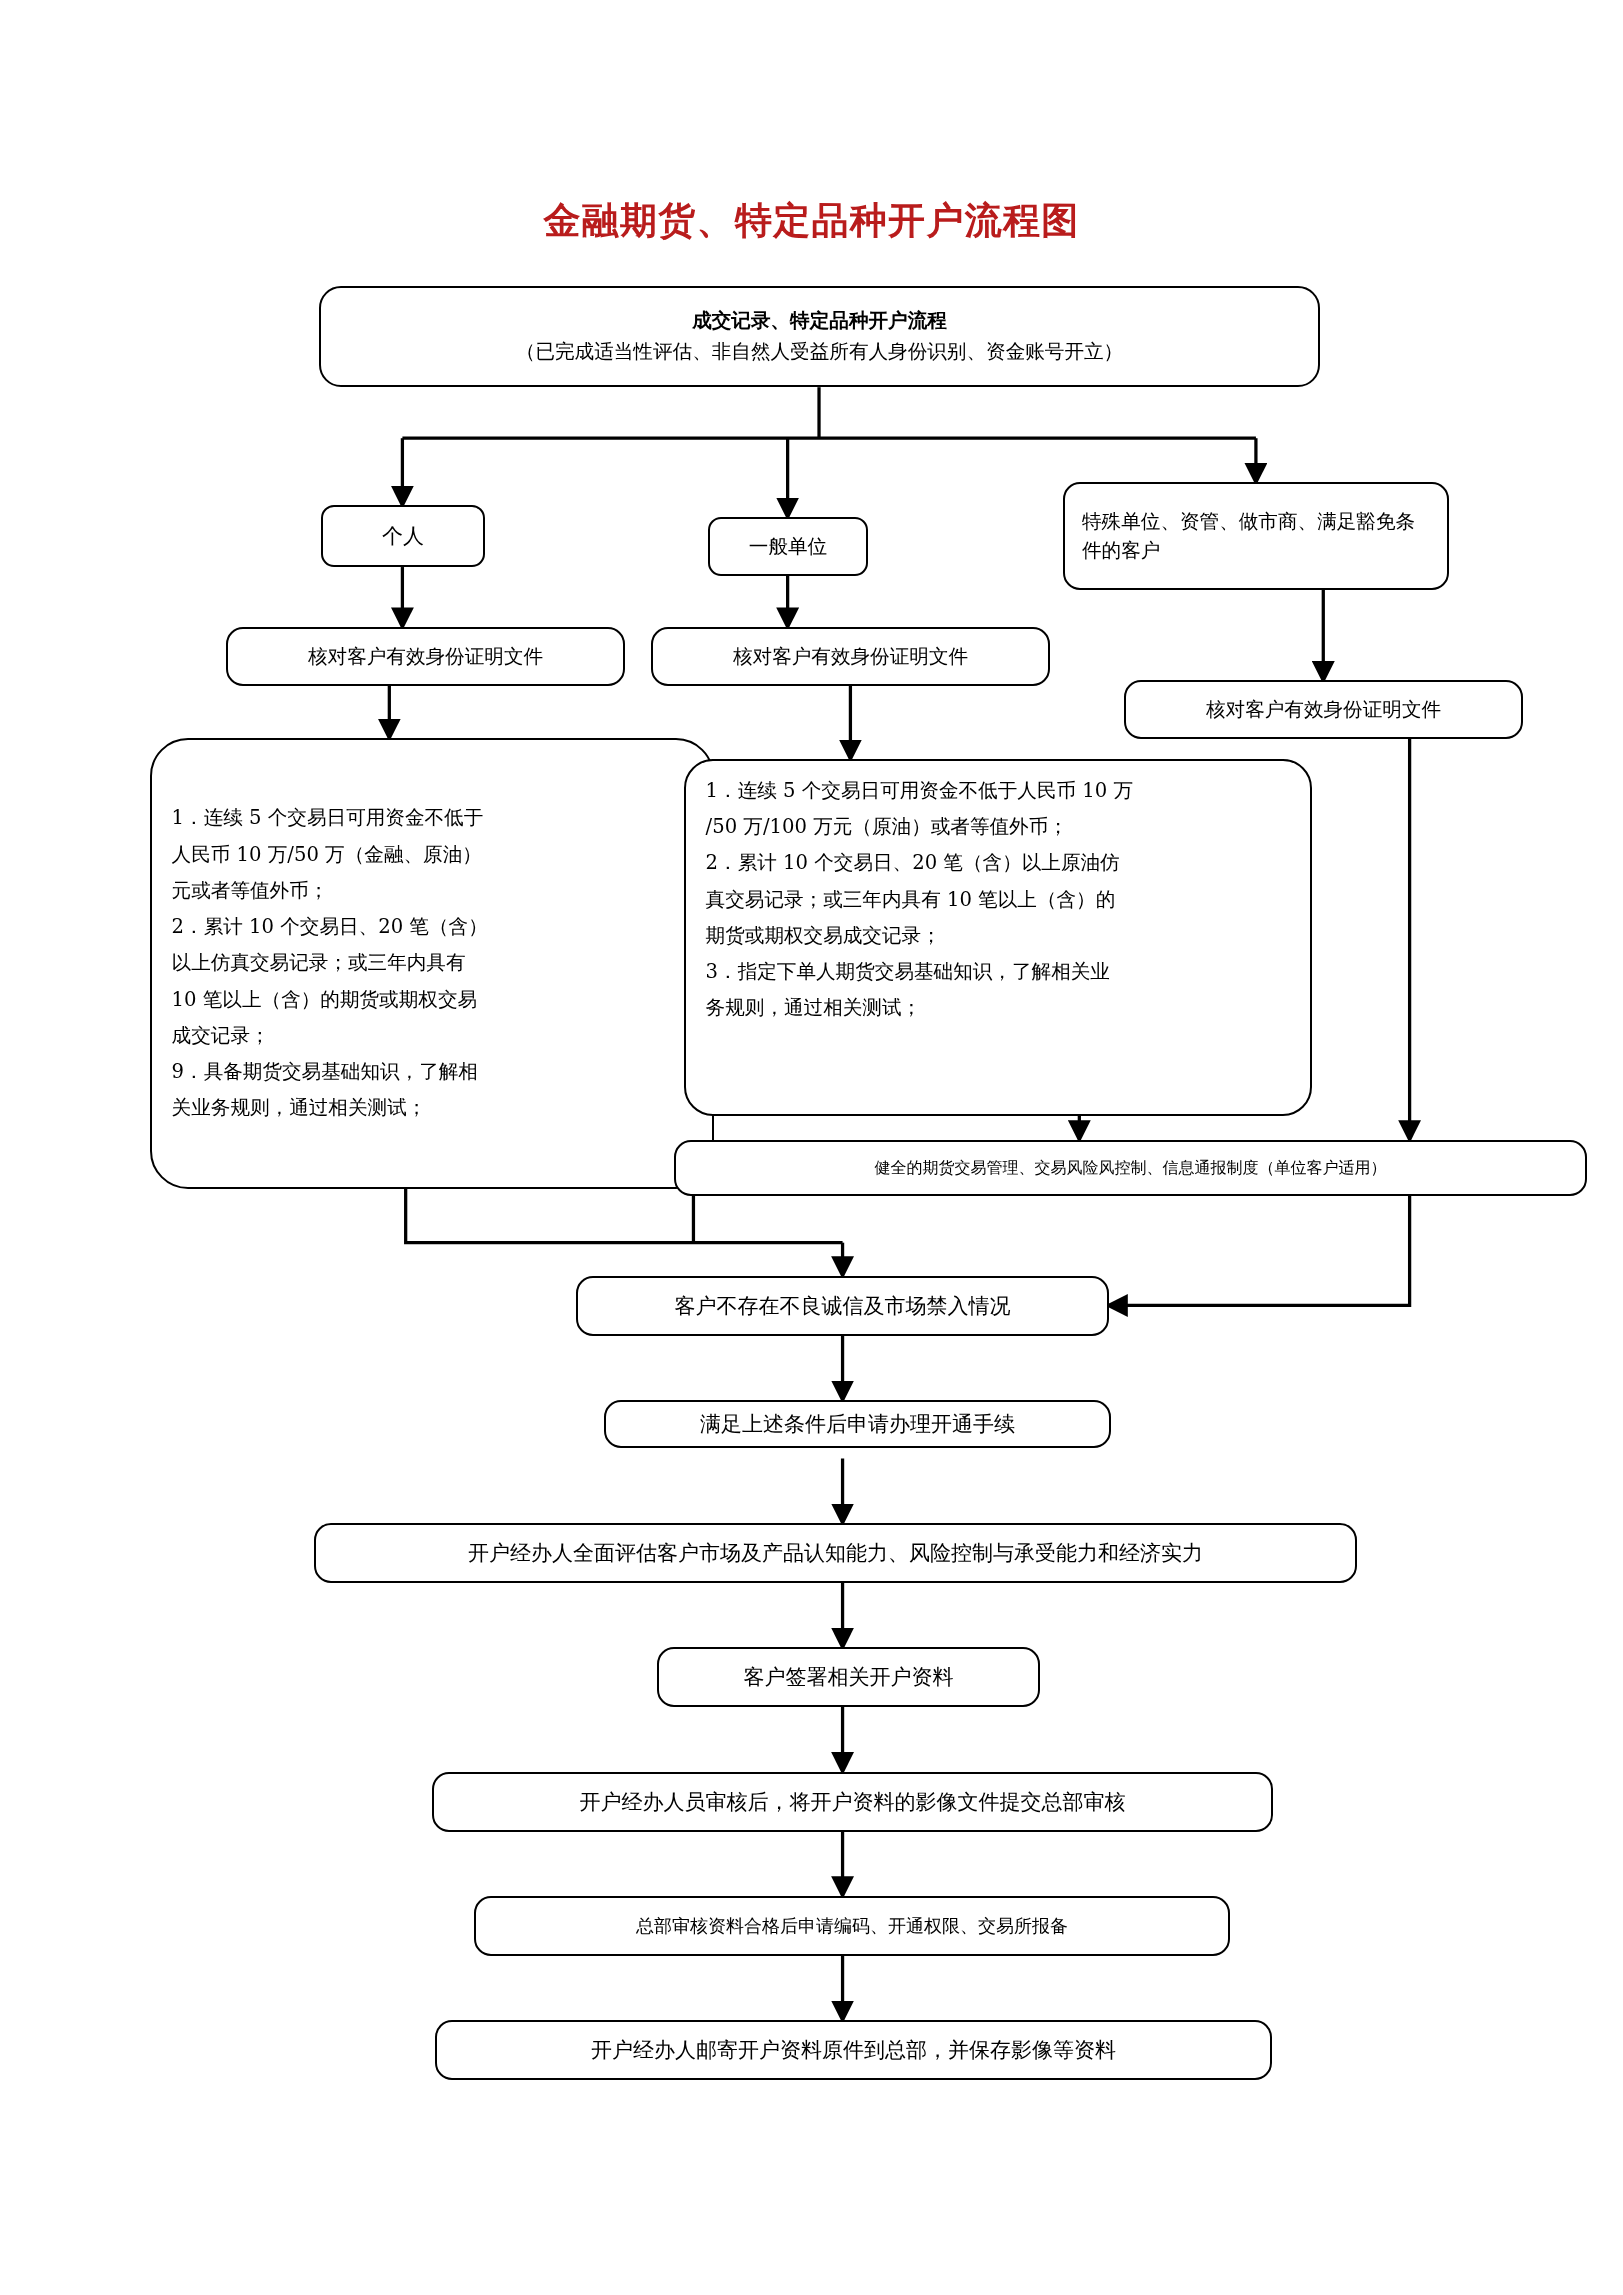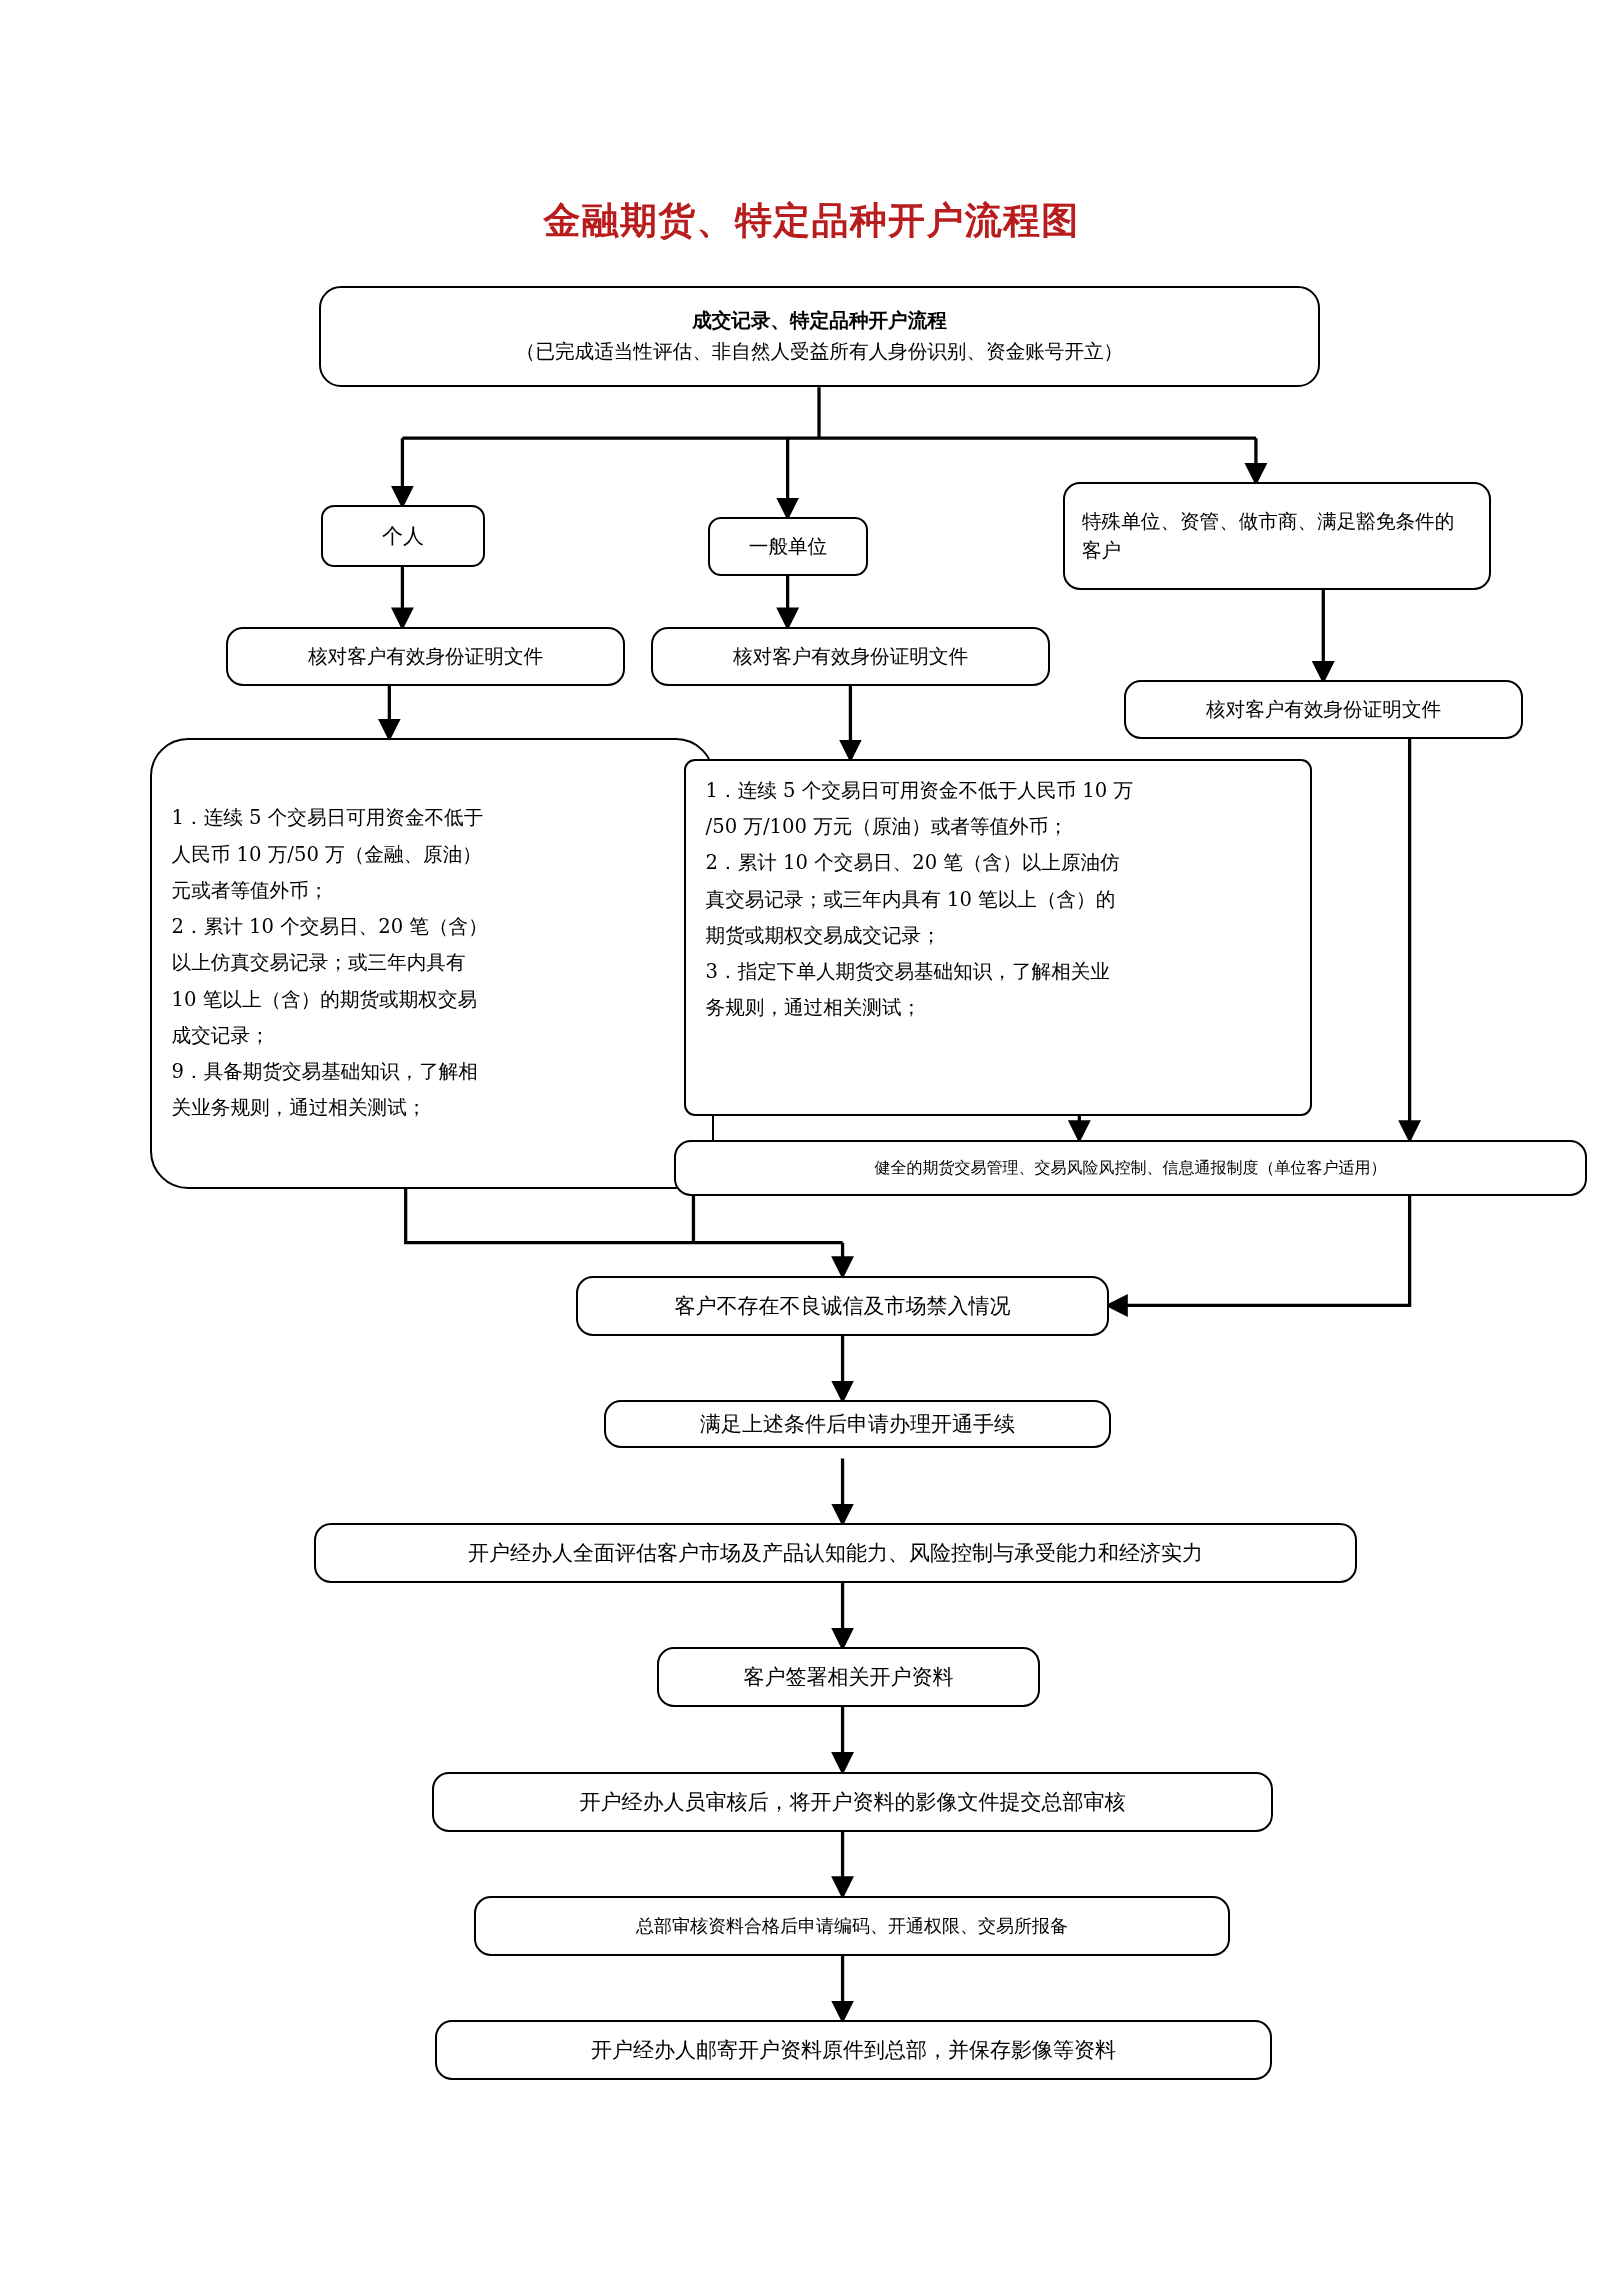--- a/index.html
+++ b/index.html
@@ -54,21 +54,21 @@
   
   #n-branch-individual{
     left:321px; top:505px; width:164px; height:62px;
     font-size:21px;
   }
   #n-branch-general{
     left:708px; top:517px; width:160px; height:59px;
     font-size:19.6px;
   }
   #n-branch-special{
-    left:1063px; top:482px; width:428px; height:108px;
+    left:1063px; top:482px; width:386px; height:108px;
     font-size:19.6px; line-height:1.5;
     padding:0 17px;
     text-align:left;
     justify-content:flex-start;
   }
 
   
   #n-verify-left{
     left:226px; top:627px; width:399px; height:59px;
     font-size:19.6px;
@@ -88,21 +88,21 @@
     font-size:19.6px; line-height:1.85;
     text-align:left; padding:11.8px 19.6px;
     align-items:center; justify-content:flex-start;
     border-radius:38px;
   }
   #n-cond-unit{
     left:684px; top:759px; width:628px; height:357px;
     font-size:19.6px; line-height:1.85;
     text-align:left; padding:11.8px 19.6px;
     align-items:flex-start; justify-content:flex-start;
-    border-radius:11px;
+    border-radius:29px;
   }
   .cond-line{display:block;}
 
   
   #n-unit-rules{
     left:674px; top:1140px; width:913px; height:56px;
     font-size:16px;
   }
 
   

